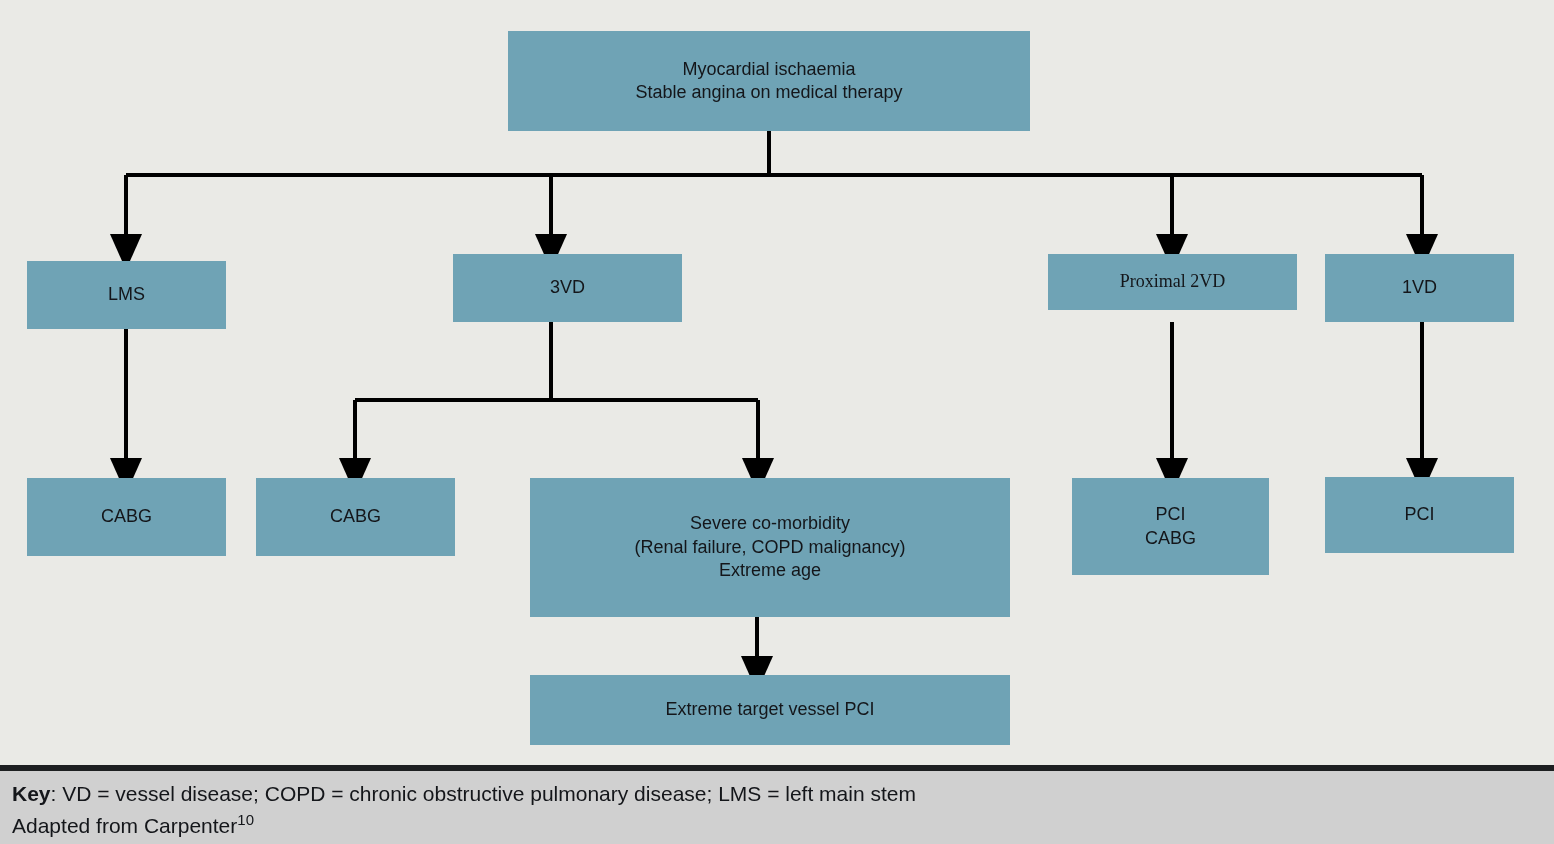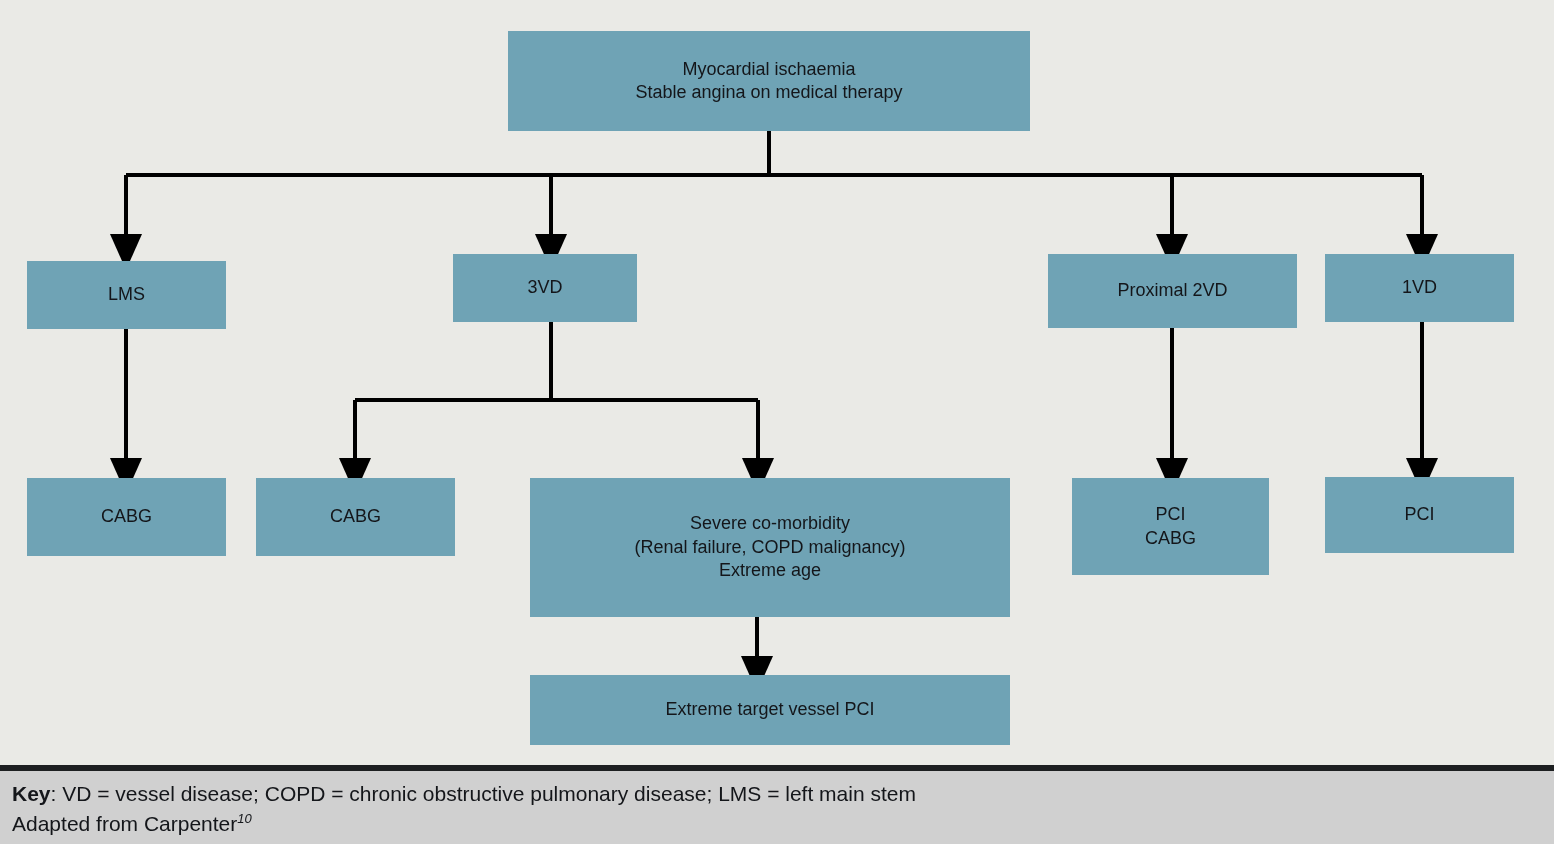--- a/index.html
+++ b/index.html
@@ -66,21 +66,21 @@
     width: 1554px;
     height: 73px;
     background: #d0d0d0;
     color: #14161a;
     font-size: 21px;
     padding: 8px 12px 0 12px;
     box-sizing: border-box;
     line-height: 1.45;
   }
   #footer .bold { font-weight: 700; }
-  #footer sup { font-size: 13px; vertical-align: super; font-style: italic; }
+  #footer sup { font-size: 15px; vertical-align: super; }
   .frow { white-space: pre; }
 </style>
 </head>
 <body>
 
 <div id="stage">
 
   <div id="canvas">
 
     <svg class="lines" viewBox="0 0 1554 765">
@@ -111,23 +111,23 @@
       <path d="M1422,322 L1422,462" stroke="#000" stroke-width="4" fill="none" marker-end="url(#arrow)"></path>
 
       <path d="M757,617 L757,660" stroke="#000" stroke-width="4" fill="none" marker-end="url(#arrow)"></path>
     </svg>
 
     <div class="node" style="left:508px; top:31px; width:522px; height:100px;">Myocardial ischaemia
 Stable angina on medical therapy</div>
 
     <div class="node" style="left:27px; top:254px; width:199px; height:68px;margin-top:7px;">LMS</div>
 
-    <div class="node" style="left:453px; top:254px; width:184px; height:68px;">3VD</div>
+    <div class="node" style="left:453px; top:254px; width:229px; height:68px;">3VD</div>
 
-    <div class="node" style="left:1048px; top:254px; width:249px; height:74px;">Proximal 2VD</div>
+    <div class="node" style="left:1048px; top:254px; width:249px; height:56px;font-family:Liberation Serif, serif;">Proximal 2VD</div>
 
     <div class="node" style="left:1325px; top:254px; width:189px; height:68px;">1VD</div>
 
     <div class="node" style="left:27px; top:478px; width:199px; height:78px;">CABG</div>
 
     <div class="node" style="left:256px; top:478px; width:199px; height:78px;">CABG</div>
 
     <div class="node" style="left:530px; top:478px; width:480px; height:139px;">Severe co-morbidity
 (Renal failure, COPD malignancy)
 Extreme age</div>

